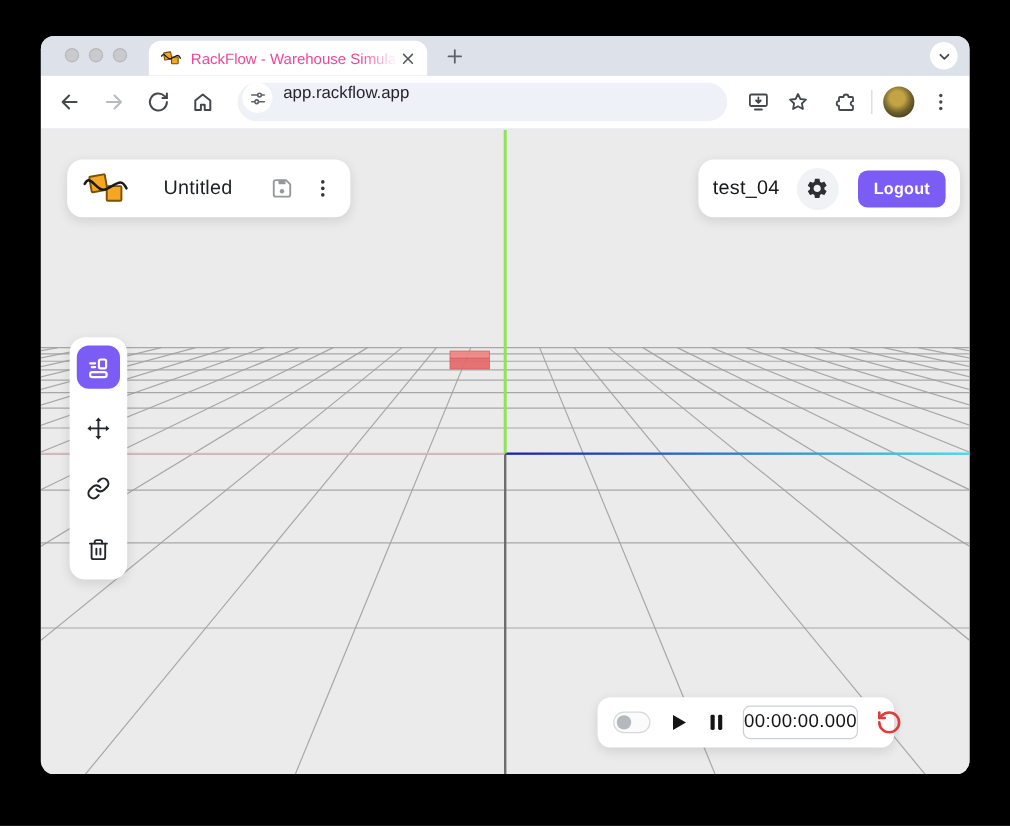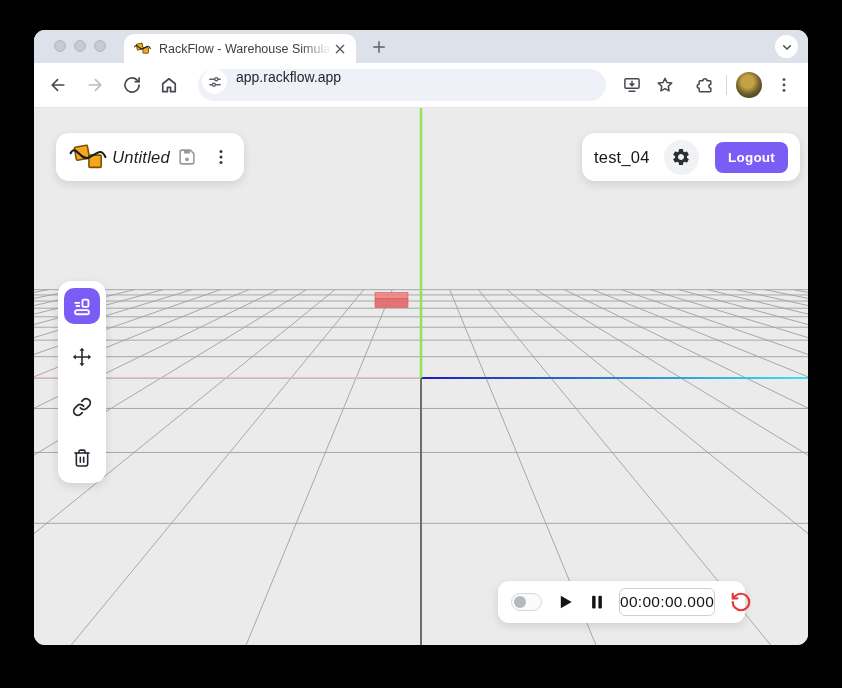--- a/index.html
+++ b/index.html
@@ -13,21 +13,21 @@
 
   
   .tabstrip { position:relative; height:33px; background:#dde1ea; }
   .traffic { position:absolute; left:20px; top:10px; display:flex; gap:8px; }
   .traffic span { width:12px; height:12px; border-radius:50%; background:#c8cacd;
     border:1px solid #b6b8bc; }
   .tab { position:absolute; left:90px; top:4px; width:232px; height:29px;
     background:#fff; border-radius:10px 10px 0 0; display:flex; align-items:center;
     padding:0 8px 0 10px; }
   .favicon { width:17px; height:15px; flex:0 0 auto; }
-  .tab-title { flex:1; margin-left:8px; font-size:12.5px; color:#404040;
+  .tab-title { flex:1; margin-left:8px; font-size:12.5px; color:#ec4899;
     white-space:nowrap; overflow:hidden;
     -webkit-mask-image:linear-gradient(90deg,#000 82%,transparent);
     mask-image:linear-gradient(90deg,#000 82%,transparent); }
   .tab-close { width:17px; height:17px; color:#55585e; display:flex;
     align-items:center; justify-content:center; cursor:pointer; flex:0 0 auto; }
   .newtab { position:absolute; left:334px; top:6px; width:22px; height:22px;
     color:#5f6368; display:flex; align-items:center; justify-content:center; }
   .tab-chevron { position:absolute; right:10px; top:5px; width:23px; height:23px;
     border-radius:50%; background:#fff; color:#45494e; display:flex;
     align-items:center; justify-content:center; }
@@ -49,22 +49,22 @@
   .avatar { width:26px; height:26px; border-radius:50%; flex:0 0 auto; margin-right:10px;
     background:radial-gradient(circle at 45% 38%, #c3a344 0 28%, #6f612c 55%, #23221a 100%); }
 
   
   .app { position:relative; height:537px; background:#ebebeb; overflow:hidden; }
   #scene-svg { position:absolute; inset:0; }
 
   .card { position:absolute; background:#fff; border-radius:13px;
     box-shadow:0 3px 10px rgba(15,20,30,.12); }
 
-  .project-card { left:22px; top:25px; width:188px; height:48px; display:flex;
-    align-items:center; padding:0 13px;font-style:italic; }
+  .project-card { left:22px; top:25px; width:236px; height:48px; display:flex;
+    align-items:center; padding:0 13px; }
   .logo { width:38px; height:32px; flex:0 0 auto; }
   .project-title { flex:1; text-align:center; font-size:16.5px; color:#1c2026;
     font-weight:500; letter-spacing:.2px; }
   .icon-btn { display:flex; align-items:center; justify-content:center;
     background:none; border:none; cursor:pointer; }
   .save-btn { width:24px; height:24px; color:#95989c; margin-right:12px; }
   .kebab-btn { width:20px; height:22px; color:#33363b; }
 
   .account-card { left:548px; top:25px; width:218px; height:48px; display:flex;
     align-items:center; padding:0 12px; }

